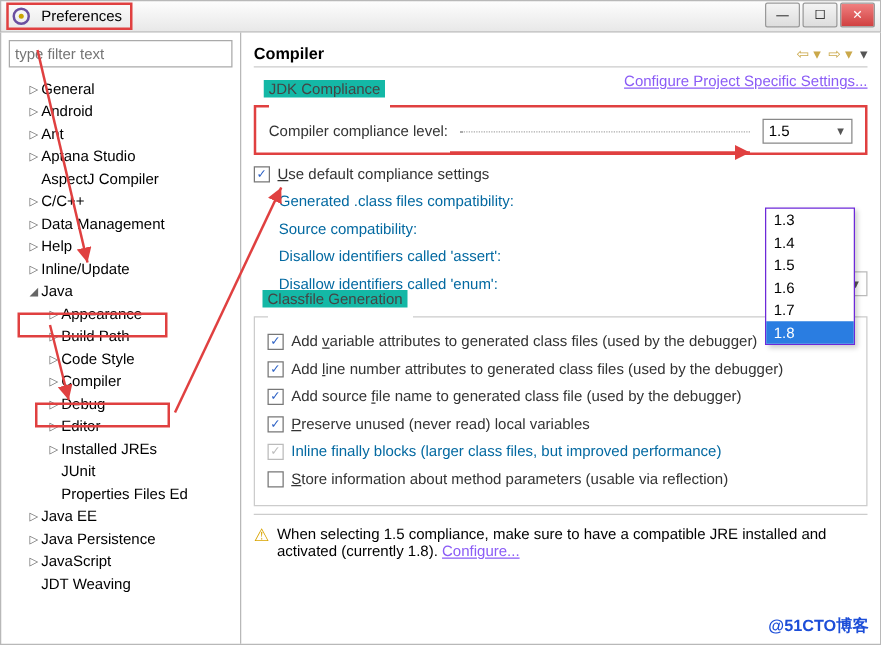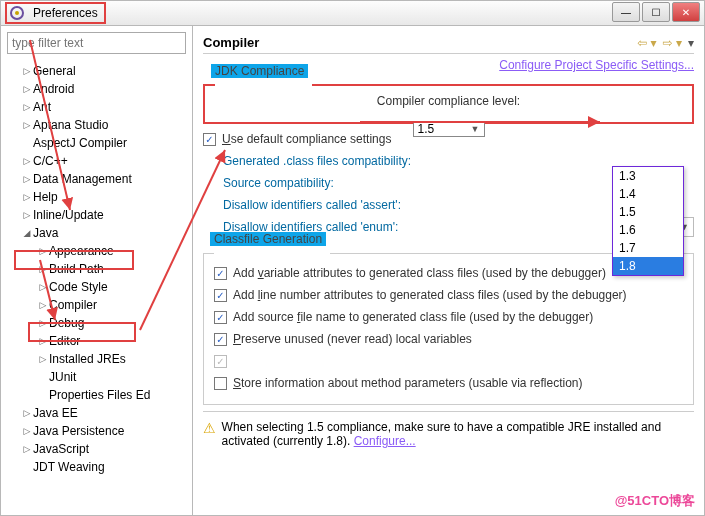--- a/index.html
+++ b/index.html
@@ -20,40 +20,40 @@
 .tree-item .expander { width:12px; font-size:9px; color:#666; text-align:center; }
 .tree-item.indent1 { padding-left: 20px; }
 .tree-item.indent2 { padding-left: 36px; }
 .main { flex:1; padding:6px 10px; position:relative; overflow:hidden;}
 .hdr { display:flex; align-items:center; justify-content:space-between; height:22px; border-bottom:1px solid #ccc; margin-bottom:4px;}
 .hdr h1 { font-size:13px; font-weight:bold;}
 .nav-icons { display:flex; gap:6px; align-items:center; color:#caa84a; font-size:12px;}
 .link-row { text-align:right; margin:4px 0 6px 0;}
 .link { color:#8b5cf6; text-decoration:underline; cursor:pointer;}
 .groupbox { border:1px solid #ccc; padding:8px 10px 10px 10px; margin-bottom:4px; position:relative;}
-.groupbox legend { font-size:12px; color:#444; padding:0 4px; background:#0ea5e9; position:relative; top:-14px; left:-4px;}
+.groupbox legend { font-size:12px; color:#444; padding:0 4px; background:#14b8a6; position:relative; top:-14px; left:-4px;}
 .groupbox.redborder { border:2px solid #e04040; }
 .row { display:flex; align-items:center; height:22px; gap:6px;}
 .row label { color:#333; }
 .row.disabled label{ color:#0369a1;}
 .combo { width:72px; height:20px; border:1px solid #888; display:flex; align-items:center; justify-content:space-between; padding:0 4px; background:#fff; cursor:pointer;}
 .combo .chev{ font-size:9px; color:#555;}
 .combo.disabled{ color:#9a9a9a; border-color:#bbb;}
 .spacer { flex:1;}
 .dashline { flex:1; border-bottom:1px dotted #aaa; margin:0 4px;}
 .chk { width:13px; height:13px; border:1px solid #777; display:inline-flex; align-items:center; justify-content:center; font-size:10px; color:#2a5fc4; background:#fff;}
 .chk.disabled{border-color:#bbb;color:#bbb;}
 .dropdown { position:absolute; right:20px; top:140px; width:72px; border:1px solid #6d28d9; background:#fff; box-shadow:2px 2px 4px rgba(0,0,0,0.2); z-index:20;}
 .dropdown div { padding:2px 6px; cursor:pointer;}
 .dropdown div.sel { background:#2a7de1; color:#fff;}
 .warning-row { display:flex; gap:6px; padding:8px 0 0 0; border-top:1px solid #ccc; margin-top:6px;}
 .warn-ico{ color:#d9a400; font-size:14px;}
 .hl-java { position:absolute; left:14px; top:250px; width:120px; height:20px; border:2px solid #e04040; pointer-events:none;}
 .hl-compiler { position:absolute; left:28px; top:322px; width:108px; height:20px; border:2px solid #e04040; pointer-events:none;}
-.watermark{position:absolute; right:10px; bottom:6px; color:#ec4899; font-size:13px; font-weight:bold; pointer-events:none;}
+.watermark{position:absolute; right:10px; bottom:6px; color:#1d4ed8; font-size:13px; font-weight:bold; pointer-events:none;}
 svg.arrow{position:absolute; pointer-events:none; z-index:30;}
 .generated-indent{margin-left:20px;}
 .u{text-decoration:underline;}
 </style>
 </head>
 <body>
 
 <div class="titlebar">
   <span class="title">
     <span class="icon">
@@ -178,21 +178,21 @@
         <span>⇨ ▾</span>
         <span style="color:#555;">▾</span>
       </div>
     </div>
     <div class="link-row">
       <span class="link">Configure Project Specific Settings...</span>
     </div>
 
     <fieldset class="groupbox redborder" style="padding-bottom:6px;">
       <legend>JDK Compliance</legend>
-      <div class="row" style="margin-top:-6px;flex-direction:column;">
+      <div class="row" style="margin-top:-6px;">
         <label>Compiler compliance level:</label>
         <div class="dashline"></div>
         <div class="combo">
           <span>1.5</span>
           <span class="chev">▼</span>
         </div>
       </div>
     </fieldset>
 
     <div class="row">
@@ -236,20 +236,21 @@
       <div class="row">
           <span class="chk">✓</span>
           <label><span id="cf3">Add source <span class="u">f</span>ile name to generated class file (used by the debugger)</span></label>
         </div>
       <div class="row">
           <span class="chk">✓</span>
           <label><span id="cf4"><span class="u">P</span>reserve unused (never read) local variables</span></label>
         </div>
       <div class="row disabled">
           <span class="chk disabled">✓</span>
+          <label>Inline finally blocks (larger class files, but improved performance)</label>
         </div>
       <div class="row">
           <span class="chk"></span>
           <label><span id="cf6"><span class="u">S</span>tore information about method parameters (usable via reflection)</span></label>
         </div>
     </fieldset>
 
     <div class="warning-row">
       <span class="warn-ico">⚠</span>
       <div>

